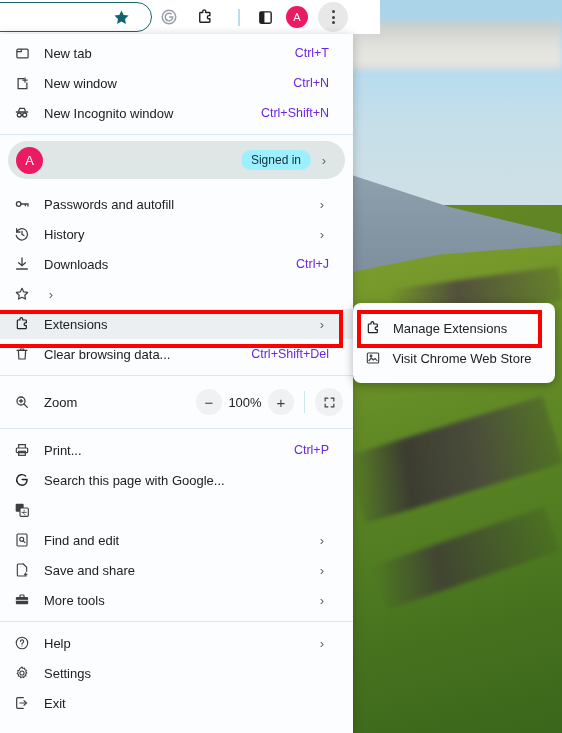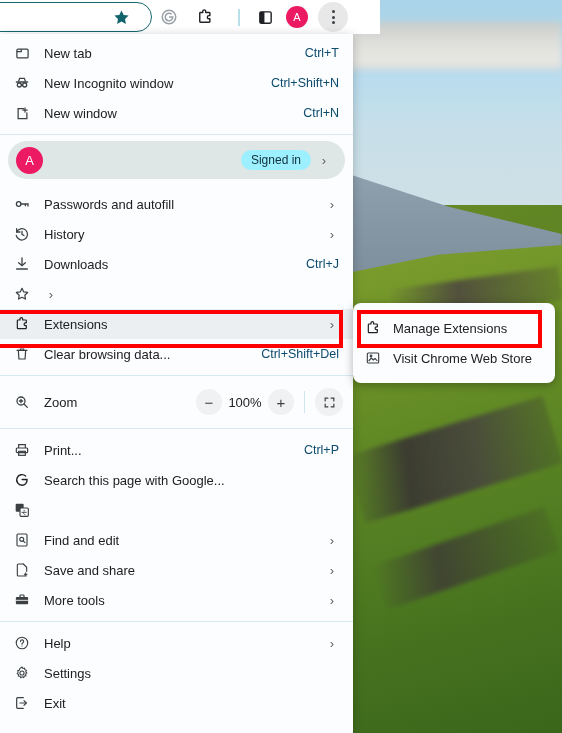--- a/index.html
+++ b/index.html
@@ -99,28 +99,28 @@
   
   #menu {
     position: absolute; left: 0; top: 34px; width: 353px; height: 699px;
     background: #fbfdfe;
     box-shadow: 0 2px 10px rgba(0,0,0,.22);
     z-index: 10;
     font-size: 13px; color: #202124;
   }
   .mi {
     position: relative; display: flex; align-items: center;
-    height: 30px; padding: 0 14px 0 0; cursor: default;
+    height: 30px; padding: 0 24px 0 0; cursor: default;
   }
   .mi .ic {
     width: 44px; min-width: 44px; display: flex;
     align-items: center; justify-content: center; color: #3c4043;
   }
   .mi .lbl { flex: 1; white-space: nowrap; }
-  .mi .sc { color: #0c4a6e; font-size: 12.5px; white-space: nowrap; }
+  .mi .sc { color: #6d28d9; font-size: 12.5px; white-space: nowrap; }
   .mi .arr { color: #5f6368; font-size: 13px; width: 14px; text-align: center; }
   .mi.hl { background: #eceff1; }
   .sep { height: 1px; background: #d7eaf1; margin: 6px 0; }
   .gap { height: 4px; }
 
   
   #profile-row {
     margin: 6px 8px; height: 38px; border-radius: 19px;
     background: #dfe6e6; display: flex; align-items: center; padding: 0 8px;
   }
@@ -240,41 +240,41 @@
           <rect x="3" y="5" width="18" height="14" rx="2"></rect>
           <path d="M3 9h7V5"></path>
         </svg>
     </span>
     <span class="lbl">New tab</span>
     <span class="sc">Ctrl+T</span>
   </div>
 
   <div class="mi">
     <span class="ic">
+      <svg width="15" height="15" viewBox="0 0 24 24" fill="none" stroke="#3c4043" stroke-width="2" stroke-linecap="round">
+          <path d="M14 4H5v16h14v-9"></path>
+          <path d="M16 3v7M12.5 6.5h7" stroke-width="1.9"></path>
+        </svg>
+    </span>
+    <span class="lbl">New window</span>
+    <span class="sc">Ctrl+N</span>
+  </div>
+
+  <div class="mi">
+    <span class="ic">
       <svg width="16" height="16" viewBox="0 0 24 24" fill="none" stroke="#3c4043" stroke-width="1.9" stroke-linecap="round">
         <path d="M7 9l1.6-4h6.8L17 9"></path>
           <path d="M3.5 10.5h17"></path>
           <circle cx="8" cy="15" r="3"></circle>
           <circle cx="16" cy="15" r="3"></circle>
           <path d="M11 15h2"></path>
       </svg>
     </span>
     <span class="lbl">New Incognito window</span>
     <span class="sc">Ctrl+Shift+N</span>
-  </div>
-
-  <div class="mi">
-    <span class="ic">
-      <svg width="15" height="15" viewBox="0 0 24 24" fill="none" stroke="#3c4043" stroke-width="2" stroke-linecap="round">
-          <path d="M14 4H5v16h14v-9"></path>
-          <path d="M16 3v7M12.5 6.5h7" stroke-width="1.9"></path>
-        </svg>
-    </span>
-    <span class="lbl">New window</span>
-    <span class="sc">Ctrl+N</span>
   </div>
 
   <div class="sep"></div>
 
   <div id="profile-row">
     <div id="profile-avatar">
       <span>A</span>
     </div>
     <span id="signed-in-badge">Signed in</span>
     <span id="profile-arrow">›</span>

